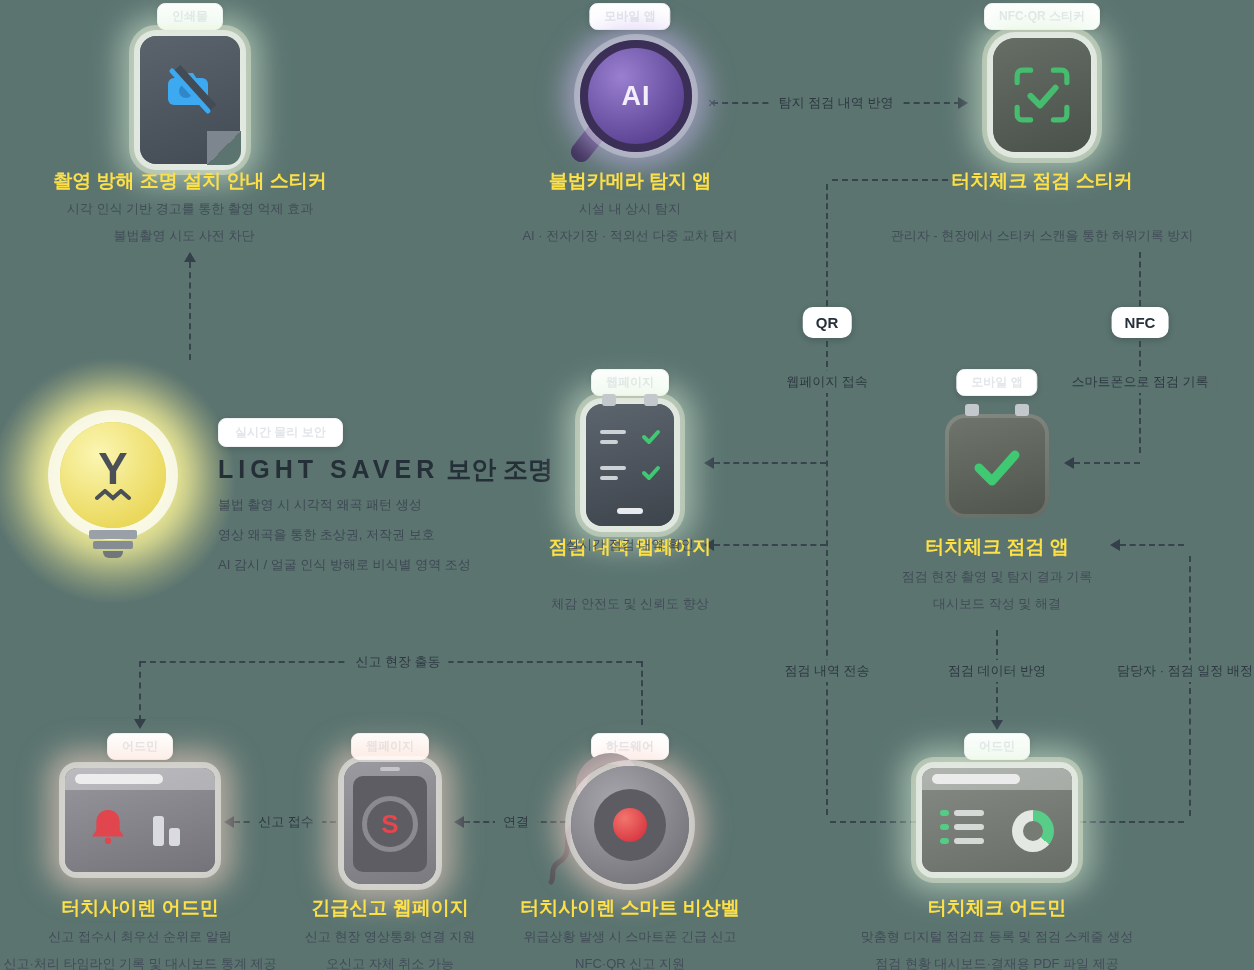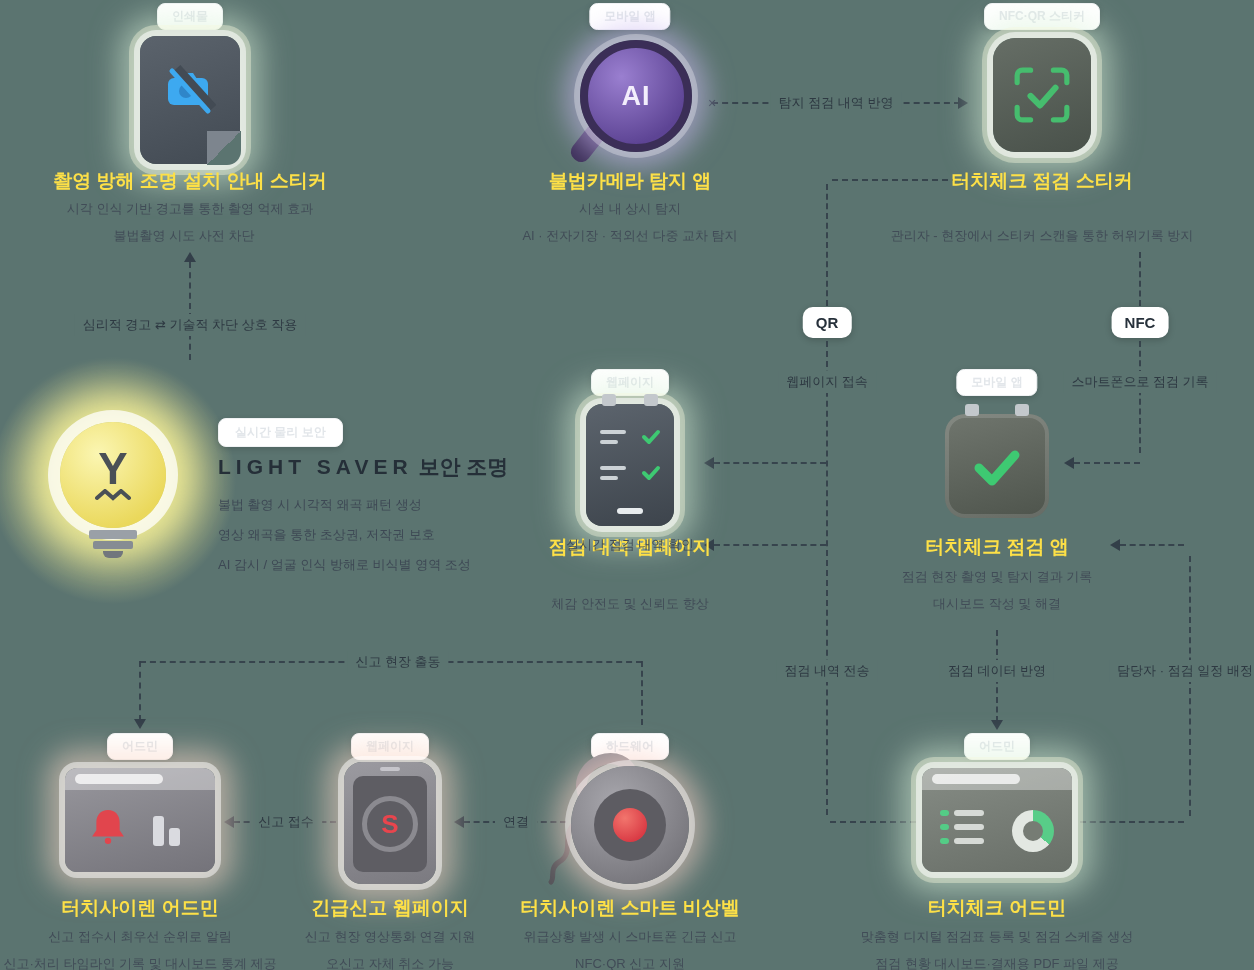--- a/index.html
+++ b/index.html
@@ -91,37 +91,36 @@
   .bulb{position:absolute;left:60px;top:422px;width:106px;height:106px;border-radius:50%;
              background:radial-gradient(circle at 36% 30%,#fbf6b2,#ead85b 75%);
              box-shadow:0 0 0 12px rgba(255,255,255,.75),0 0 36px 26px rgba(246,240,150,.85);
              display:flex;flex-direction:column;align-items:center;justify-content:center;}
   .bulb .glyph{font-size:44px;font-weight:800;color:#4a5056;line-height:40px;}
   .bulb-base1{position:absolute;left:89px;top:530px;width:48px;height:9px;background:#9aa0a7;border-radius:2px;}
   .bulb-base2{position:absolute;left:93px;top:541px;width:40px;height:8px;background:#868c93;border-radius:2px;}
   .bulb-base3{position:absolute;left:103px;top:551px;width:20px;height:7px;background:#71767d;border-radius:0 0 6px 6px;}
   .ls-badge{position:absolute;left:218px;top:418px;background:#fff;border:1px solid #f0f2f4;border-radius:8px;
              padding:5px 16px;font-size:12px;font-weight:600;color:#e2e6ea;box-shadow:0 2px 6px rgba(0,0,0,.15);}
-  .ls-title{position:absolute;left:218px;top:453px;font-size:21px;font-weight:700;color:#252f38;white-space:nowrap;}
+  .ls-title{position:absolute;left:218px;top:453px;font-size:25px;font-weight:700;color:#252f38;white-space:nowrap;}
   .ls-title .en{letter-spacing:5px;font-weight:600;}
   .ls-sub{position:absolute;left:218px;font-size:13px;color:#3d4854;white-space:nowrap;}
 </style>
 </head>
 <body>
 
 <div id="canvas">
 
   <div class="hline" style="left:712px;top:102px;width:248px;"></div>
   <div class="ah ah-right" style="left:958px;top:97px;"></div>
   <div class="dash-mark" style="left:712px;top:103px;">✕</div>
   <div class="line-label" style="left:836px;top:103px;">탐지 점검 내역 반영</div>
 
   <div class="vline" style="left:189px;top:262px;height:98px;"></div>
   <div class="ah ah-up" style="left:184px;top:252px;"></div>
-  <div class="line-label" style="left:190px;top:325px;">심리적 경고 ⇄ 기술적 차단 상호 작용</div>
 
   <div class="hline" style="left:832px;top:179px;width:126px;"></div>
   <div class="vline" style="left:826px;top:184px;height:122px;"></div>
   <div class="chip" style="left:827px;top:307px;">QR</div>
   <div class="vline" style="left:826px;top:341px;height:474px;"></div>
   <div class="line-label" style="left:827px;top:382px;">웹페이지 접속</div>
   <div class="hline" style="left:714px;top:462px;width:112px;"></div>
   <div class="ah ah-left" style="left:704px;top:457px;"></div>
   <div class="hline" style="left:714px;top:544px;width:112px;"></div>
   <div class="ah ah-left" style="left:704px;top:539px;"></div>

